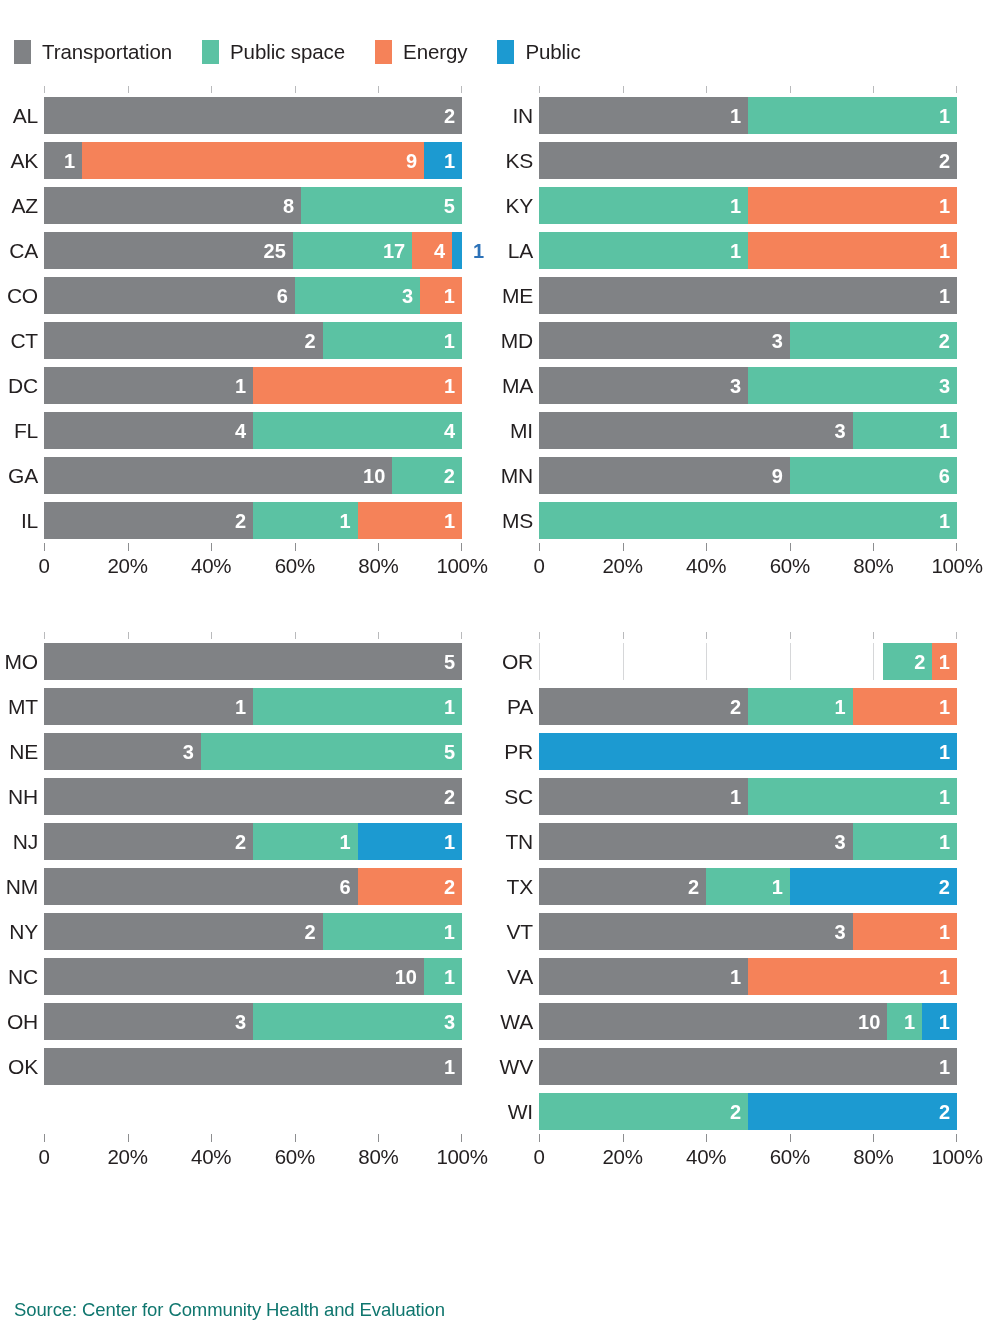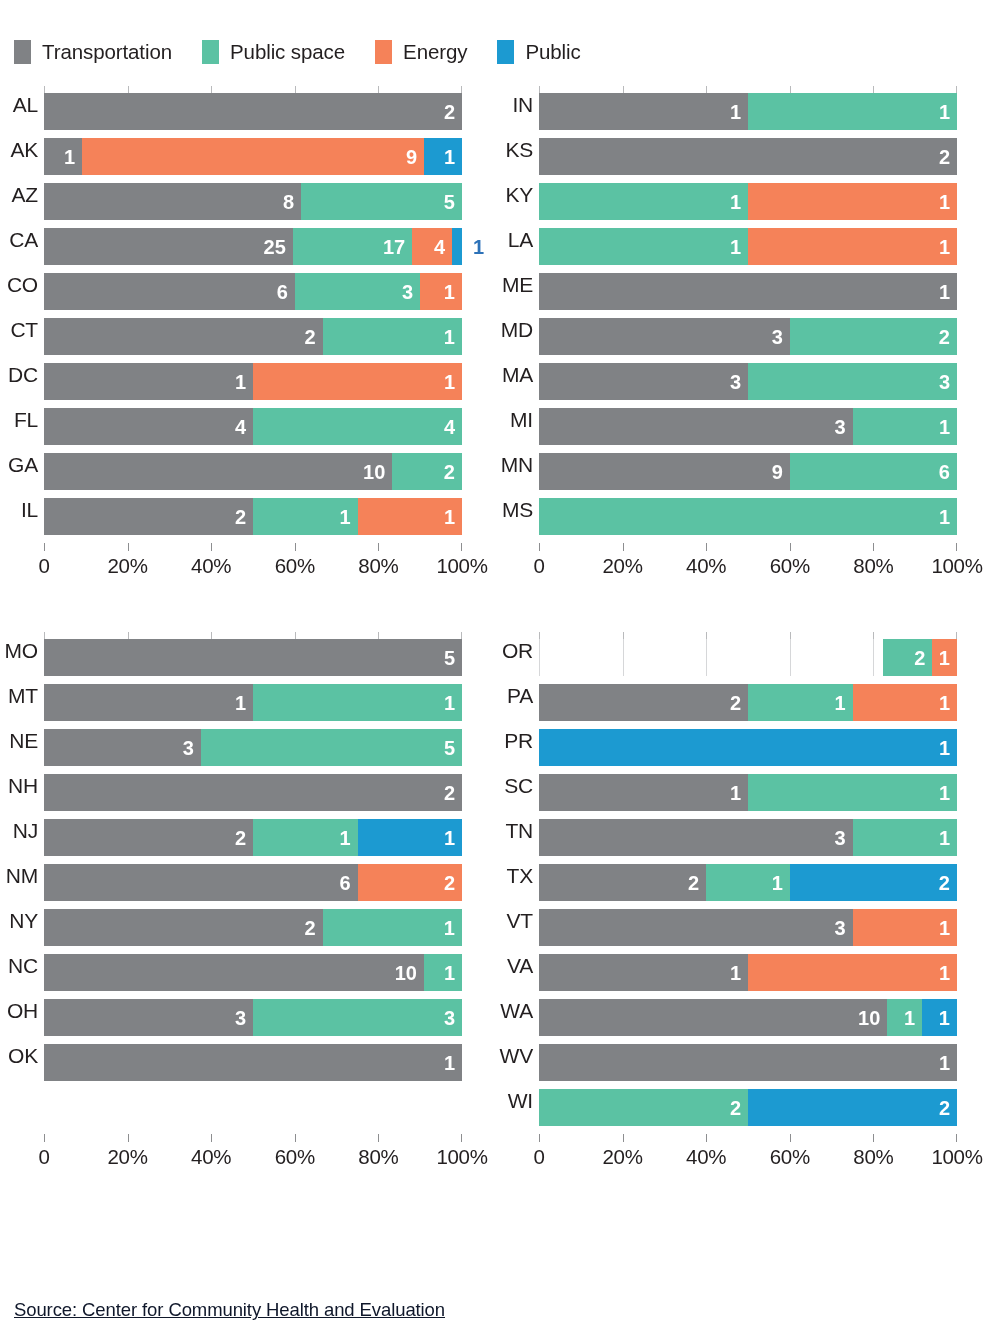--- a/index.html
+++ b/index.html
@@ -93,21 +93,21 @@
     position: absolute;
     top: 0;
     width: 1px; height: 7px;
     background: #b9babc;
   }
   .rows { position: relative; }
   .bar-row {
     position: relative;
     height: 45px;
     display: flex;
-    align-items: flex-start;
+    align-items: center;
   }
   .bar-row .row-label {
     position: absolute;
     left: -44px;
     width: 38px;
     text-align: right;
     font-size: 21px;
     color: #231f20;
     letter-spacing: -0.2px;
   }
@@ -180,24 +180,23 @@
   .panel-spacer { height: 48px; }
 
   
   .footer {
     position: absolute;
     left: 14px;
     bottom: 16px;
   }
   .footer-line {
     font-size: 18.5px;
-    color: #0f172a;
+    color: #0f766e;
     line-height: 1.65;
     letter-spacing: -0.1px;
-    text-decoration: underline;
   }
 </style>
 </head>
 <body>
 
 <div id="page">
 
   <div class="header">
   </div>
 

